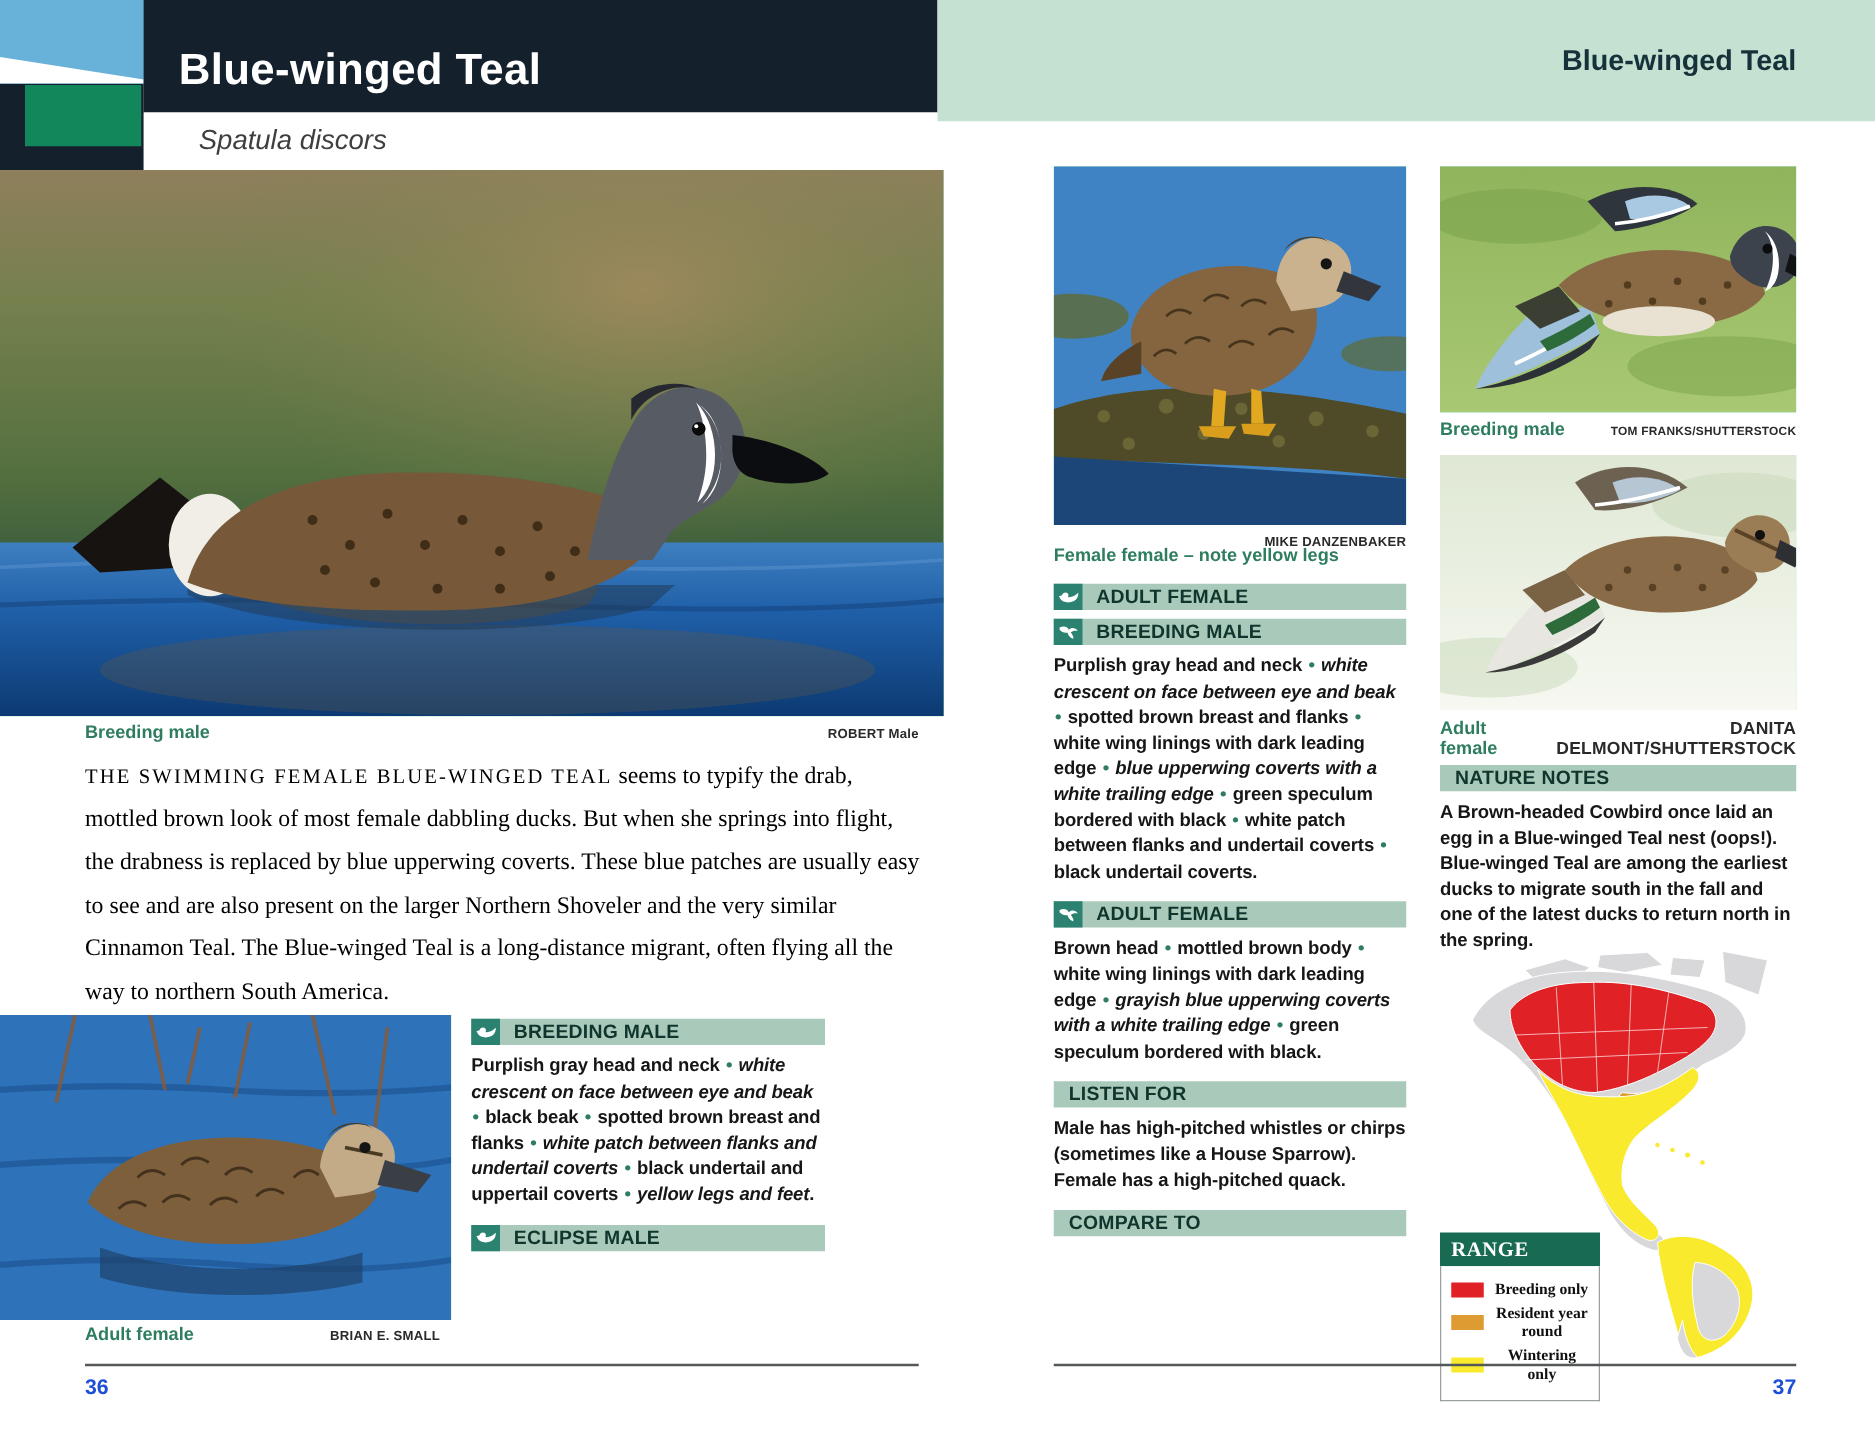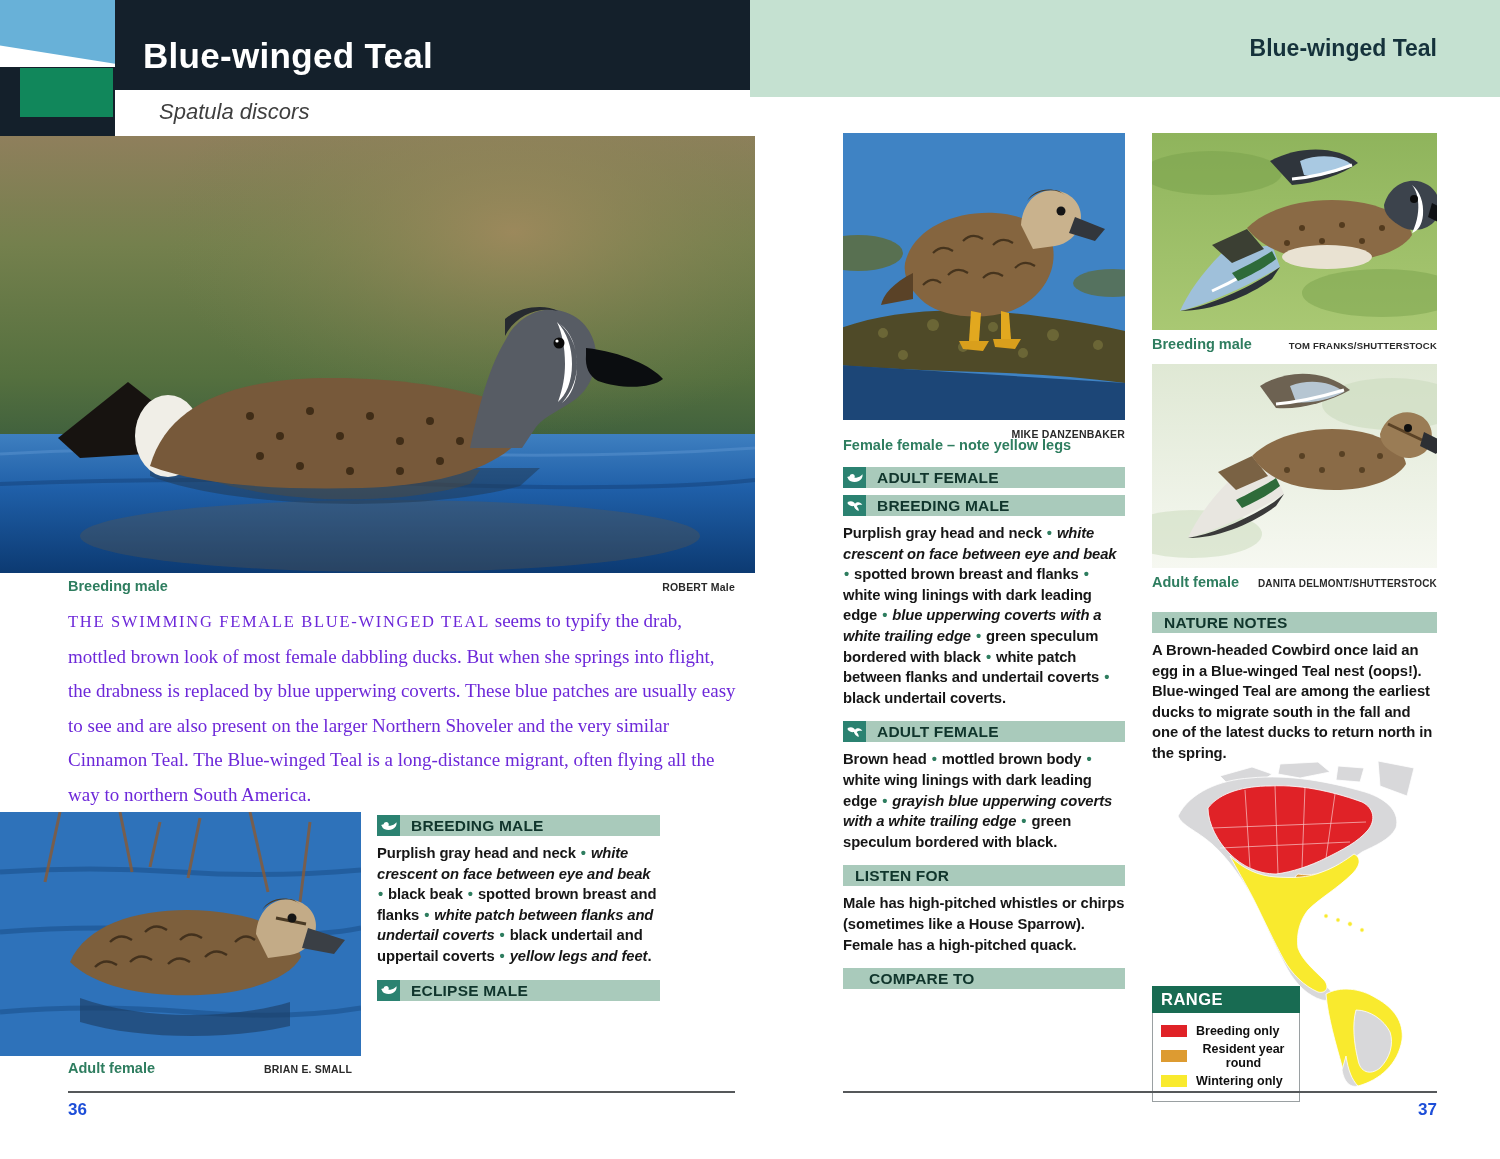--- a/index.html
+++ b/index.html
@@ -19,38 +19,38 @@
   .species{font-style:italic;font-size:22px;color:#3f3f3f;padding:9px 0 0 28px;margin-left:16px;}
   .mint-bar{left:750px;top:0;width:750px;height:97px;background:#c5e1d1;display:flex;align-items:center;justify-content:flex-end;}
   .running-head{font-size:23px;font-weight:bold;color:#15323b;padding-right:63px;}
 
   
   .caprow{display:flex;justify-content:space-between;align-items:baseline;}
   .cap{color:#2e7d5f;font-weight:bold;font-size:14.5px;}
   .credit{font-size:10.5px;font-weight:bold;color:#2a2a2a;letter-spacing:.2px;}
 
   
-  .intro{font-family:"Liberation Serif",serif;font-size:19px;line-height:34.5px;color:#6d28d9;}
+  .intro{font-family:"Liberation Serif",serif;font-size:19px;line-height:34.5px;color:#000000;}
   .intro .lead{font-size:16.5px;letter-spacing:1.7px;}
 
   
   .sec-head{display:flex;align-items:stretch;height:21px;background:#a9cabb;margin-bottom:7px;}
   .sec-ico{width:23px;background:#2b8271;display:flex;align-items:center;justify-content:center;flex:none;}
   .sec-ico svg{width:18px;height:14px;fill:#fff;}
   .sec-title{font-weight:bold;font-size:15.5px;color:#10352c;padding-left:11px;line-height:21px;letter-spacing:.2px;}
   .sec-body{font-weight:bold;font-size:14.8px;line-height:20.6px;color:#161616;letter-spacing:-.1px;margin-bottom:13px;}
   .sec-body i{font-style:italic;}
   .dot{color:#2e7d5f;padding:0 1px;}
 
   
   .ph{overflow:hidden;background:#9db;}
   .ph svg{display:block;width:100%;height:100%;}
 
   
-  .range-box{width:148px;}
+  .range-box{width:128px;font-family:Liberation Serif, serif;}
   .range-head{height:27px;background:#186b52;color:#fff;font-weight:bold;font-size:16.5px;
               line-height:27px;padding-left:9px;letter-spacing:.5px;}
   .range-body{background:#fff;border:1px solid #9aa0a2;border-top:none;padding:7px 8px 9px;}
   .lrow{display:flex;align-items:center;margin:4px 0;}
   .lsw{width:26px;height:12px;margin-right:9px;flex:none;}
   .llab{font-size:12.5px;font-weight:bold;color:#101010;text-align:center;}
 
   
   .rule{height:2px;background:#55585a;}
   .pgnum{font-size:17px;font-weight:bold;color:#1d4ed8;}
@@ -280,21 +280,21 @@
     <span class="sec-title">ADULT FEMALE</span>
   </div>
   <div class="sec-body">Brown head <span class="dot">•</span> mottled brown body <span class="dot">•</span> white wing linings with dark leading edge <span class="dot">•</span> <i>grayish blue upperwing coverts with a white trailing edge</i> <span class="dot">•</span> green speculum bordered with black.</div>
 
   <div class="sec-head">
     <span class="sec-title" style="padding-left:12px;">LISTEN FOR</span>
   </div>
   <div class="sec-body">Male has high-pitched whistles or chirps (sometimes like a House Sparrow). Female has a high-pitched quack.</div>
 
   <div class="sec-head">
-    <span class="sec-title" style="padding-left:26px;">COMPARE TO</span>
+    <span class="sec-title" style="padding-left:12px;">COMPARE TO</span>
   </div>
 </div>
 
 <div class="abs ph" style="left:1152px;top:133px;width:285px;height:197px;">
   <svg viewBox="0 0 285 197" preserveAspectRatio="none">
     <defs>
       <linearGradient id="p4bg" x1="0" y1="0" x2="0" y2="1">
         <stop offset="0" stop-color="#8fb45c"></stop>
           <stop offset="1" stop-color="#a9c873"></stop>
       </linearGradient>
@@ -363,21 +363,21 @@
       </g>
       <path d="M228 70 C234 50 254 43 269 52 C282 60 283 77 274 87 C266 95 253 96 245 91 C236 86 228 80 228 70 Z" fill="#9a7c55"></path>
       <path d="M236 60 L270 76" stroke="#5a4226" stroke-width="3"></path>
       <circle cx="256" cy="64" r="4" fill="#101010"></circle>
       <path d="M272 68 L292 78 L284 90 L268 82 Z" fill="#2d2f33"></path>
     </g>
   </svg>
 </div>
 <div class="abs caprow" style="left:1152px;top:574px;width:285px;">
   <span class="cap">Adult female</span>
-  <span class="credit" style="font-size:10px;">DANITA DELMONT/SHUTTERSTOCK</span>
+  <span class="credit" style="font-size:14px;text-align:right;">DANITA DELMONT/SHUTTERSTOCK</span>
 </div>
 
 <div class="abs" style="left:1152px;top:612px;width:285px;">
   <div class="sec-head">
     <span class="sec-title" style="padding-left:12px;">NATURE NOTES</span>
   </div>
   <div class="sec-body">A Brown-headed Cowbird once laid an egg in a Blue-winged Teal nest (oops!). Blue-winged Teal are among the earliest ducks to migrate south in the fall and one of the latest ducks to return north in the spring.</div>
 </div>
 
 <div class="abs" style="left:1150px;top:756px;width:300px;height:334px;">

